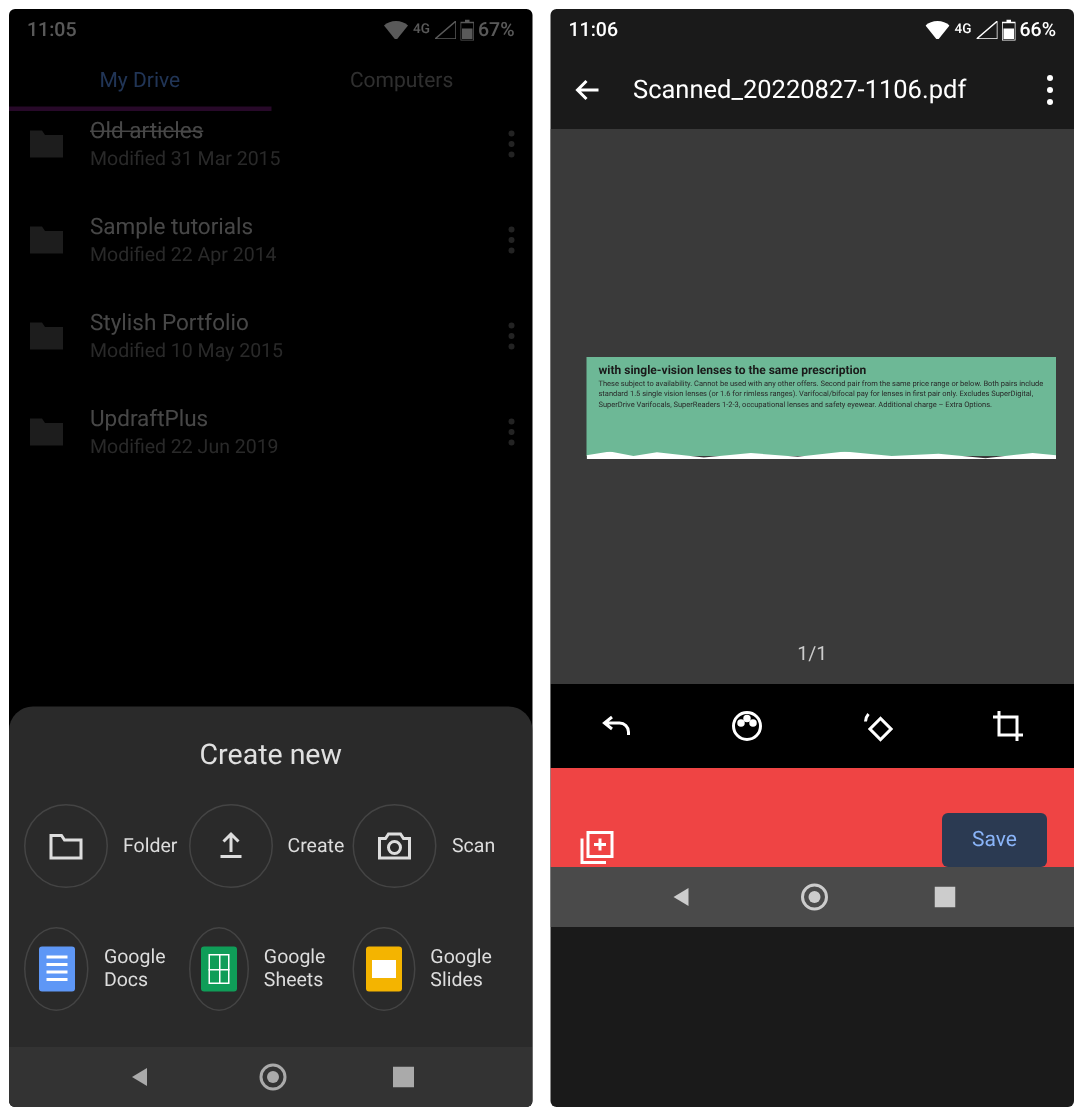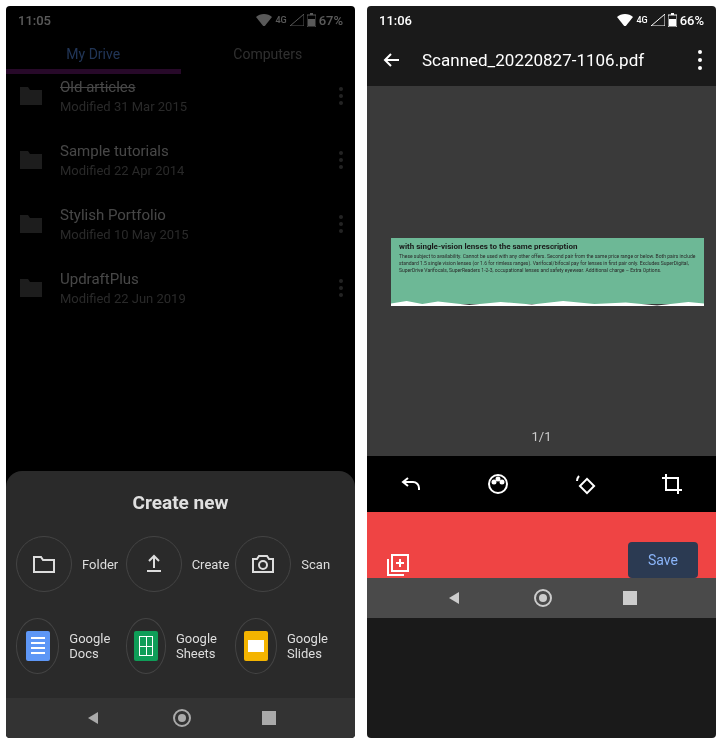--- a/index.html
+++ b/index.html
@@ -8,31 +8,31 @@
 .status{height:28px;display:flex;align-items:center;justify-content:space-between;padding:0 12px;color:#fff;font-size:13px;font-weight:500}
 .status .right{display:flex;align-items:center;gap:3px}
 .dim{opacity:.35}
 .search{margin:6px 12px;height:46px;background:#222;border-radius:23px;display:flex;align-items:center;padding:0 10px;gap:14px}
 .search .menu{display:flex;flex-direction:column;gap:4px}
 .search .menu span{width:17px;height:2px;background:#888;display:block}
 .search input{flex:1;background:transparent;border:0;color:#888;font-size:15px;outline:none}
 .avatar{width:30px;height:30px;border-radius:50%;background:radial-gradient(circle at 40% 35%,#d4a574 30%,#6b4423 31%)}
 .tabs{display:flex;height:40px}
 .tabs div{flex:1;text-align:center;line-height:40px;font-size:14px;color:#888}
-.tabs .active{color:#5E97F6;border-bottom:5px solid #701a75}
+.tabs .active{color:#5E97F6;border-bottom:3px solid #701a75}
 .list{padding:0 12px}
 .row{display:flex;align-items:center;gap:16px;padding:14px 0}
 .folder-icon svg{fill:#555}
 .row .info{flex:1}
 .row .title{color:#ccc;font-size:15px}
 .row .sub{color:#777;font-size:13px;margin-top:3px}
 .dots{display:flex;flex-direction:column;gap:3px}
 .dots span{width:4px;height:4px;background:#666;border-radius:50%}
 .sheet{position:absolute;left:0;right:0;bottom:40px;background:#2a2a2a;border-radius:16px 16px 0 0;padding:20px 10px 24px}
-.sheet h2{text-align:center;color:#e0e0e0;font-weight:700;font-size:19px;margin:0 0 22px}
+.sheet h2{text-align:center;color:#e0e0e0;font-weight:400;font-size:19px;margin:0 0 22px}
 .grid{display:grid;grid-template-columns:repeat(3,1fr);row-gap:26px}
 .gi{display:flex;flex-direction:row;align-items:center;gap:10px}
 .circ{width:54px;height:54px;border:1px solid #444;border-radius:50%;display:flex;align-items:center;justify-content:center}
 .gi .lbl{color:#ddd;font-size:13px}
 .dsq{width:24px;height:30px;border-radius:2px}
 .nav{position:absolute;bottom:0;left:0;right:0;height:40px;background:#333;display:flex;align-items:center;justify-content:center;gap:70px}
 .appbar{height:52px;display:flex;align-items:center;gap:19px;padding:0 14px;color:#fff}
 .appbar .title{flex:1;font-size:17px}
 .canvas{background:#3a3a3a;height:370px;position:relative}
 .slip{position:absolute;left:24px;right:12px;top:152px;height:66px;background:#6db896;padding:4px 8px;box-sizing:border-box}

